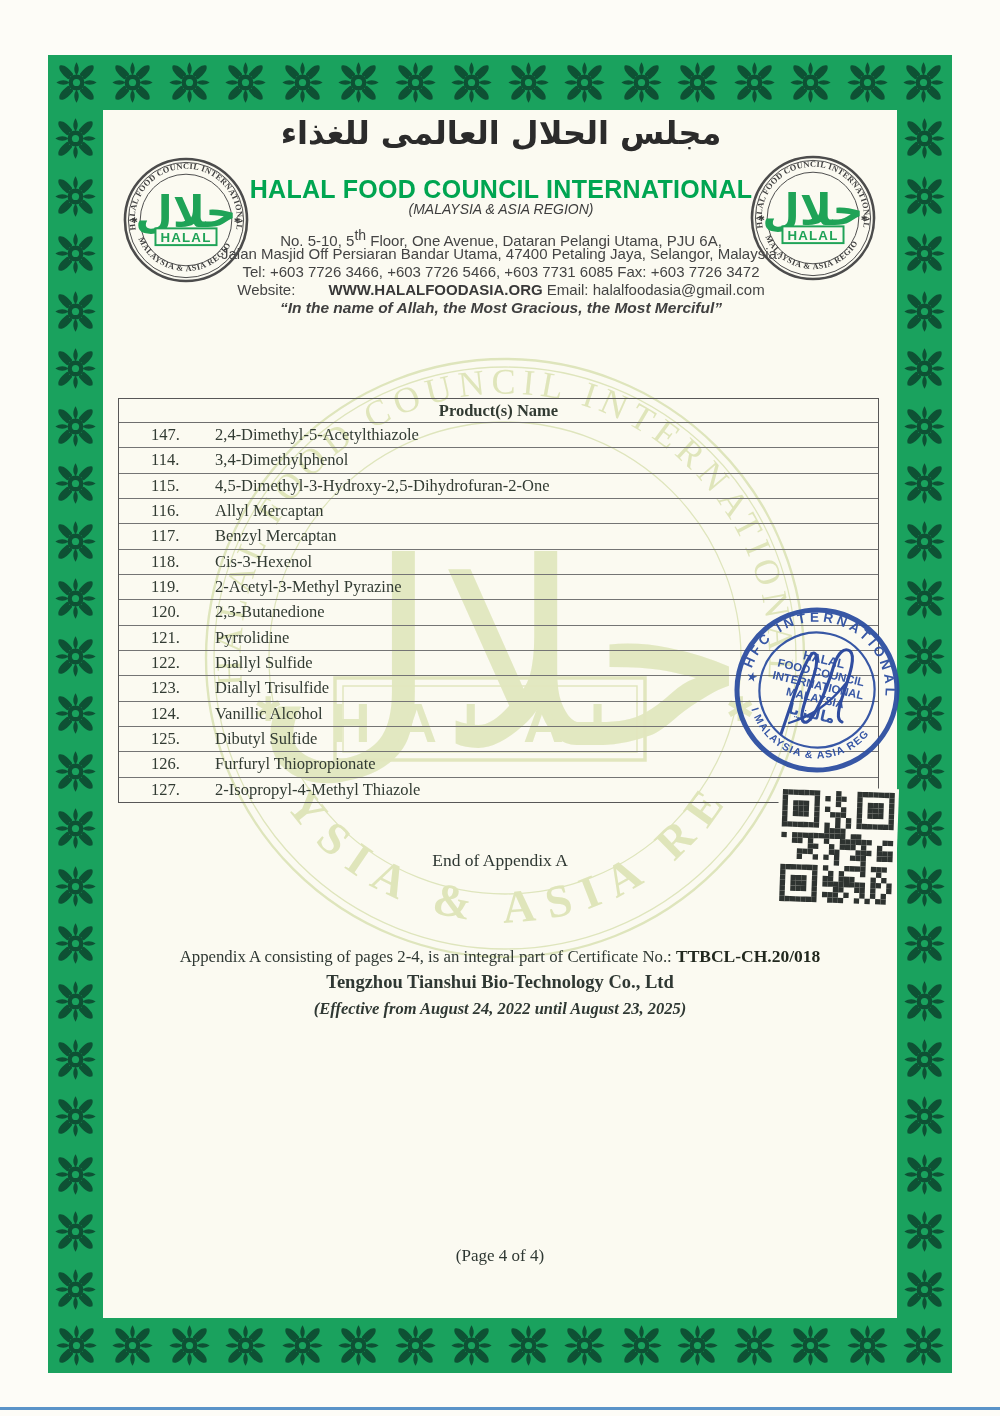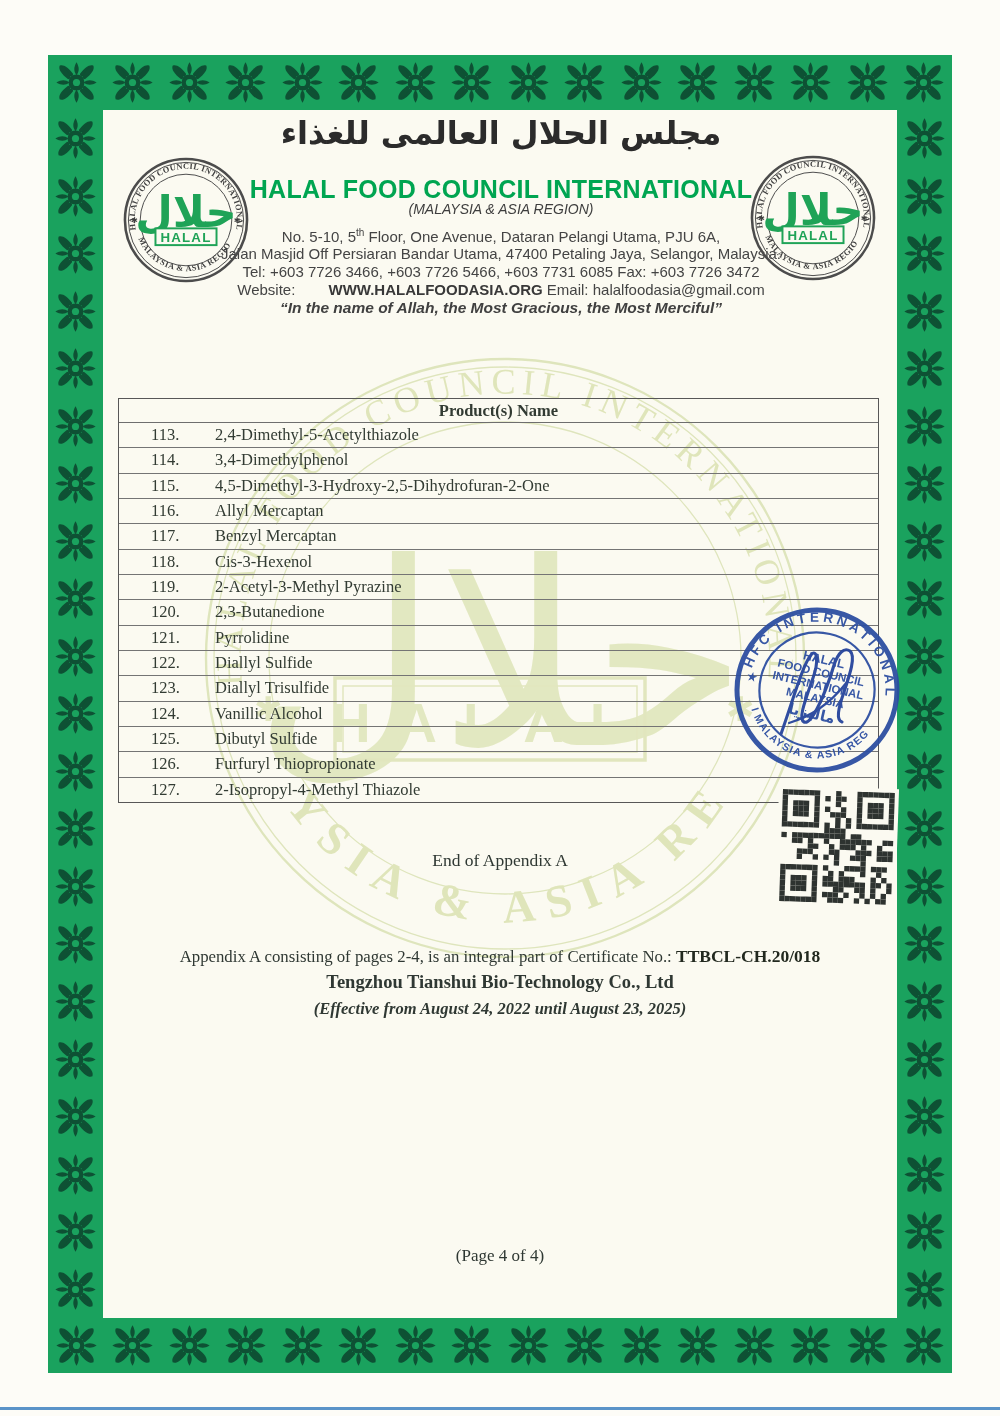--- a/index.html
+++ b/index.html
@@ -15,21 +15,21 @@
               flex-direction:column;justify-content:space-around;align-items:center;}
   .border-left{left:0;} .border-right{right:0;}
   .orn{width:47px;height:47px;flex:0 0 auto;}
   
   .hline{position:absolute;left:17px;width:968px;text-align:center;color:#454545;}
   .arabic-title{top:114px;font-size:32px;font-weight:bold;color:#2b2b2b;
                 font-family:"DejaVu Sans",sans-serif;}
   .org-name{top:175px;font-size:25px;font-weight:bold;color:#00a551;letter-spacing:.3px;}
   .region{top:201px;font-size:14px;font-style:italic;color:#3e3e3e;font-weight:500;}
   .addr{font-size:15px;color:#444;}
-  .addr sup{font-size:10px;}
+  .addr sup{font-size:14px;}
   .addr1{top:227px;} .addr2{top:245px;} .tel{top:263px;}
   .web{top:281px;} .web b{color:#383838;margin-left:29px;}
   .quote{top:299px;font-size:15.5px;font-style:italic;font-weight:600;color:#404040;}
   .corner-logo{position:absolute;width:128px;height:132px;}
   .logo-left{left:122px;top:154px;} .logo-right{left:749px;top:152px;}
   
   .watermark{position:absolute;left:200px;top:353px;width:610px;height:610px;opacity:.8;}
   
   .ptable{position:absolute;left:118px;top:398px;width:759px;border:1.5px solid #575757;
           font-family:"Liberation Serif",serif;color:#323b33;}
@@ -399,21 +399,21 @@
     <text x="113.5" y="68" font-size="8" fill="#3f3f3f">✱</text>
     <text x="65" y="72" text-anchor="middle" font-size="44" font-weight="bold" fill="#1fa357" font-family="DejaVu Sans,sans-serif">حلال</text>
     <rect x="34" y="73.5" width="62" height="17" fill="#fbfaf1" stroke="#1fa357" stroke-width="2"></rect>
     <text x="65" y="87" text-anchor="middle" font-size="13.5" font-weight="bold" letter-spacing="1.2" fill="#1fa357" font-family="Liberation Sans,sans-serif">HALAL</text>
   </svg>
 
   <div class="ptable">
     <div class="thead">Product(s) Name</div>
     <div>
         <div class="trow">
-          <div class="tno">113.</div>
+          <div class="tno">147.</div>
           <div class="tname">2,4-Dimethyl-5-Acetylthiazole</div>
         </div>
         <div class="trow">
           <div class="tno">114.</div>
           <div class="tname">3,4-Dimethylphenol</div>
         </div>
         <div class="trow">
           <div class="tno">115.</div>
           <div class="tname">4,5-Dimethyl-3-Hydroxy-2,5-Dihydrofuran-2-One</div>
         </div>

